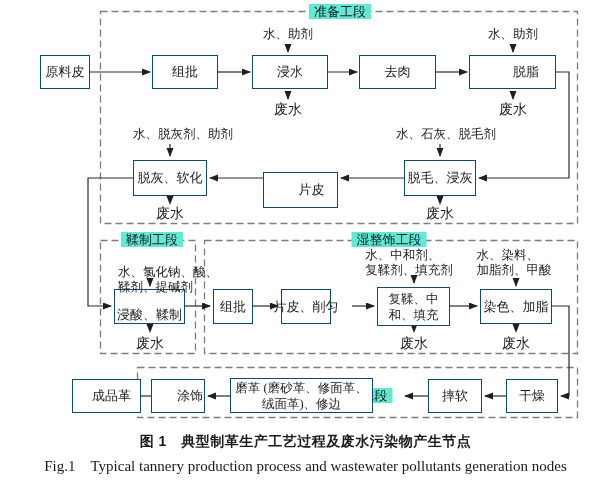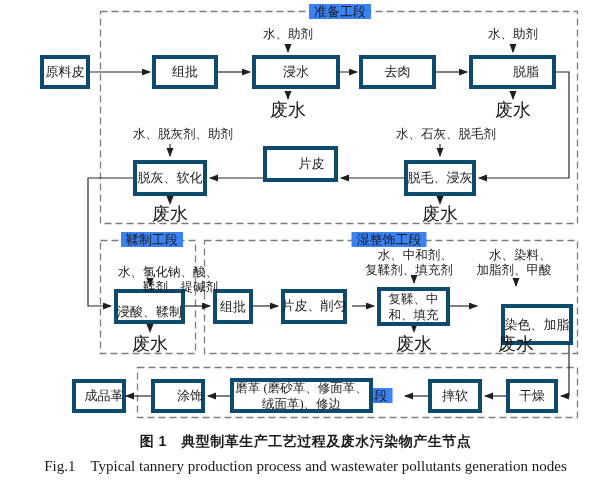--- a/index.html
+++ b/index.html
@@ -17,52 +17,52 @@
     overflow: hidden;
   }
   svg.overlay {
     position: absolute;
     left: 0; top: 0;
     width: 611px; height: 485px;
   }
   .node {
     position: absolute;
     box-sizing: border-box;
-    border: 4px solid #0c4a6e;
+    border: 1px solid #0c4a6e;
     background: #ffffff;
     display: flex;
     flex-direction: column;
     align-items: center;
     justify-content: center;
     font-size: 13px;
     line-height: 16px;
     text-align: center;
     white-space: nowrap;
   }
   .stage-label {
     position: absolute;
     transform: translateX(-50%);
-    background: #3b82f6;
+    background: #5eead4;
     padding: 0 5px;
     font-size: 13px;
     line-height: 15px;
     white-space: nowrap;
   }
   .io-label {
     position: absolute;
     transform: translateX(-50%);
     font-size: 12.5px;
     line-height: 15px;
-    text-align: right;
+    text-align: left;
     white-space: nowrap;
   }
   .ww-label {
     position: absolute;
     transform: translateX(-50%);
-    font-size: 18px;
+    font-size: 14px;
     line-height: 14px;
     white-space: nowrap;
   }
   .caption-zh {
     position: absolute;
     left: 0;
     top: 433px;
     width: 611px;
     text-align: center;
     font-weight: bold;
@@ -144,58 +144,58 @@
   <div class="stage-label" style="left:152px; top:232px;">鞣制工段</div>
   <div class="stage-label" style="left:389px; top:232px;">湿整饰工段</div>
   <div class="stage-label" style="left:355px; top:359px;margin-top:29px;">干整饰工段</div>
 
   <div class="node" style="left:40px; top:55px; width:50px; height:34px;">
       <span>原料皮</span>
     </div>
   <div class="node" style="left:152px; top:55px; width:66px; height:34px;">
       <span>组批</span>
     </div>
-  <div class="node" style="left:252px; top:55px; width:88px; height:34px;">
+  <div class="node" style="left:252px; top:55px; width:76px; height:34px;">
       <span>浸水</span>
     </div>
   <div class="node" style="left:359px; top:55px; width:77px; height:34px;">
       <span>去肉</span>
     </div>
   <div class="node" style="left:469px; top:55px; width:87px; height:34px;padding-left:27px;">
       <span>脱脂</span>
     </div>
 
   <div class="node" style="left:133px; top:160px; width:74px; height:36px;">
       <span>脱灰、软化</span>
     </div>
-  <div class="node" style="left:263px; top:146px; width:75px; height:36px;padding-left:22px;">
+  <div class="node" style="left:263px; top:172px; width:75px; height:36px;padding-left:22px;">
       <span>片皮</span>
     </div>
   <div class="node" style="left:404px; top:160px; width:72px; height:36px;">
       <span>脱毛、浸灰</span>
     </div>
 
   <div class="node" style="left:114px; top:289px; width:71px; height:35px;justify-content:flex-end;">
       <span>浸酸、鞣制</span>
     </div>
   <div class="node" style="left:213px; top:289px; width:40px; height:35px;">
       <span>组批</span>
     </div>
-  <div class="node" style="left:281px; top:289px; width:66px; height:35px;font-family:Liberation Mono, monospace;">
+  <div class="node" style="left:281px; top:289px; width:50px; height:35px;">
       <span>片皮、削匀</span>
     </div>
   <div class="node" style="left:377px; top:287px; width:73px; height:39px; font-size:12.5px;">
     <span class="line2">复鞣、中</span>
     <span class="line2">和、填充</span>
   </div>
-  <div class="node" style="left:480px; top:304px; width:72px; height:41px;margin-left:21px;">
+  <div class="node" style="left:480px; top:289px; width:72px; height:35px;">
       <span>染色、加脂</span>
     </div>
 
-  <div class="node" style="left:72px; top:379px; width:54px; height:34px;padding-left:10px;">
+  <div class="node" style="left:72px; top:379px; width:69px; height:34px;padding-left:10px;">
       <span>成品革</span>
     </div>
   <div class="node" style="left:151px; top:379px; width:54px; height:34px;padding-left:24px;">
       <span>涂饰</span>
     </div>
   <div class="node" style="left:230px; top:378px; width:143px; height:35px; font-size:12.5px;">
     <span class="line2">磨革 (磨砂革、修面革、</span>
     <span class="line2">绒面革)、修边</span>
   </div>
   <div class="node" style="left:428px; top:379px; width:54px; height:34px;">

